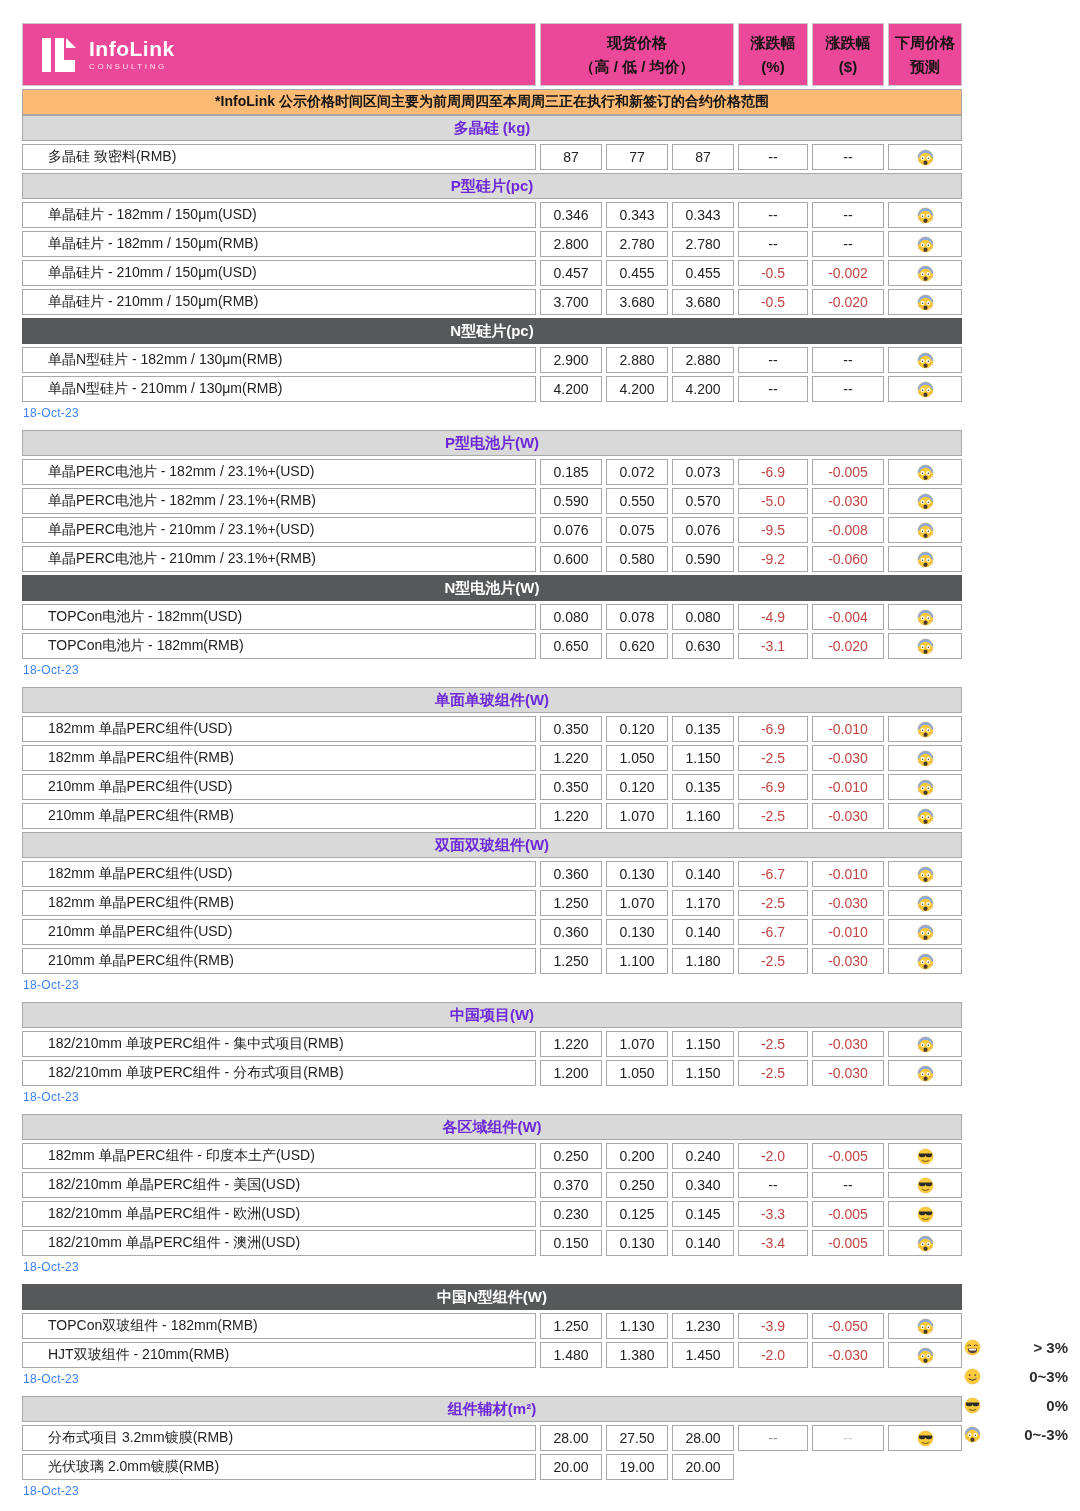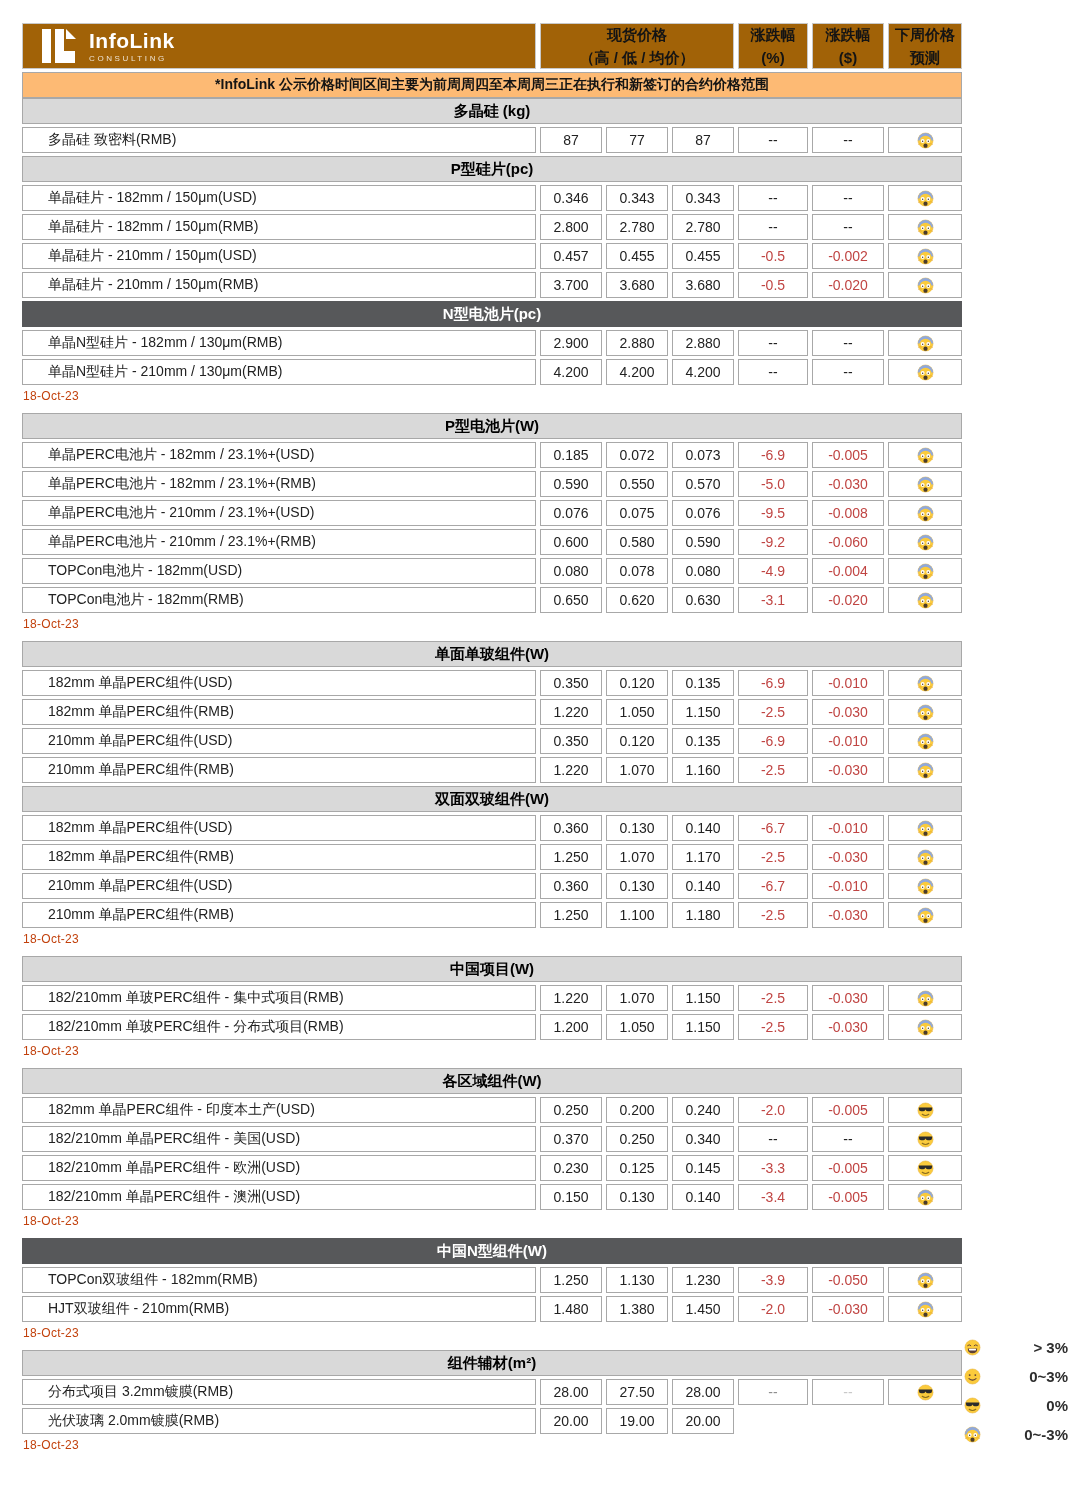--- a/index.html
+++ b/index.html
@@ -3,47 +3,47 @@
 <meta charset="utf-8">
 <style>
   html,body{margin:0;padding:0;background:#ffffff;}
   body{font-family:"Liberation Sans","DejaVu Sans",sans-serif;-webkit-font-smoothing:antialiased;}
   .page{position:relative;width:1080px;height:1511px;background:#fff;overflow:hidden;}
   .doc{position:absolute;left:22px;top:23px;width:940px;}
 
   .grid{display:grid;grid-template-columns:514px 62px 62px 62px 70px 72px 74px;gap:3px 4px;}
 
   
-  .ycell{box-sizing:border-box;background:#a16207;border:1px solid #c8c8c8;height:46px;
+  .ycell{box-sizing:border-box;background:#ec4899;border:1px solid #c8c8c8;height:63px;
          display:flex;flex-direction:column;align-items:center;justify-content:center;
          font-weight:700;font-size:15px;color:#141414;line-height:1.55;text-align:center;}
   .ycell.logo{flex-direction:row;justify-content:flex-start;padding-left:16px;gap:10px;}
   .ycell.span3{grid-column:2/5;}
   .brand-text{display:flex;flex-direction:column;align-items:flex-start;line-height:1;}
   .brand-name{color:#fff;font-size:21px;font-weight:700;letter-spacing:.5px;}
   .brand-sub{color:rgba(255,255,255,.82);font-size:8px;font-weight:400;letter-spacing:2.6px;margin-top:4px;}
 
   .note{grid-column:1/-1;box-sizing:border-box;border:1px solid #a8a8a8;background:#fdba74;height:26px;
         display:flex;align-items:center;justify-content:center;font-weight:700;font-size:14px;color:#141414;}
 
   
   .sec{grid-column:1/-1;box-sizing:border-box;height:26px;display:flex;align-items:center;justify-content:center;
        font-weight:700;font-size:15px;border:1px solid #a8a8a8;}
-  .sec.light{background:#D9D9D9;color:#000000;}
+  .sec.light{background:#D9D9D9;color:#6d28d9;}
   .sec.dark{background:#57585A;color:#ffffff;border-color:#57585A;}
 
   .cell{box-sizing:border-box;border:1px solid #a8a8a8;background:#fff;height:26px;
         display:flex;align-items:center;justify-content:center;font-size:14px;color:#222;}
   .cell.name{justify-content:flex-start;padding-left:25px;white-space:nowrap;overflow:hidden;}
   .cell.red{color:#C04543;}
   .cell.mut1{color:#8f8f8f;}
   .cell.mut2{color:#c9c9c9;}
   .cell.erased{border:none;background:transparent;}
 
-  .date{font-size:12px;color:#c2410c;margin:4px 0 10px 1px;letter-spacing:.3px;}
+  .date{font-size:12px;color:#3b82f6;margin:4px 0 10px 1px;letter-spacing:.3px;}
 
   
   .legend{position:absolute;left:964px;top:1333px;width:104px;}
   .legend-item{display:flex;align-items:center;height:29px;}
   .legend-item .lab{flex:1;text-align:right;font-size:15px;font-weight:600;color:#2e2e2e;white-space:nowrap;}
   .emoji{width:17px;height:17px;display:block;}
   .cell .emoji{margin:0 auto;}
 </style>
 </head>
 <body>
@@ -169,21 +169,21 @@
           <div class="cell">3.700</div>
           <div class="cell">3.680</div>
           <div class="cell">3.680</div>
           <div class="cell red">-0.5</div>
           <div class="cell red">-0.020</div>
           <div class="cell">
             <svg class="emoji">
               <use href="#scream-icon"></use>
             </svg>
           </div>
-          <div class="sec dark">N型电池片(pc)</div>
+          <div class="sec dark">N型硅片(pc)</div>
           <div class="cell name">单晶N型硅片 - 182mm / 130μm(RMB)</div>
           <div class="cell">2.900</div>
           <div class="cell">2.880</div>
           <div class="cell">2.880</div>
           <div class="cell">--</div>
           <div class="cell">--</div>
           <div class="cell">
             <svg class="emoji">
               <use href="#scream-icon"></use>
             </svg>
@@ -240,20 +240,21 @@
           <div class="cell">0.600</div>
           <div class="cell">0.580</div>
           <div class="cell">0.590</div>
           <div class="cell red">-9.2</div>
           <div class="cell red">-0.060</div>
           <div class="cell">
             <svg class="emoji">
               <use href="#scream-icon"></use>
             </svg>
           </div>
+          <div class="sec dark">N型电池片(W)</div>
           <div class="cell name">TOPCon电池片 - 182mm(USD)</div>
           <div class="cell">0.080</div>
           <div class="cell">0.078</div>
           <div class="cell">0.080</div>
           <div class="cell red">-4.9</div>
           <div class="cell red">-0.004</div>
           <div class="cell">
             <svg class="emoji">
               <use href="#scream-icon"></use>
             </svg>

